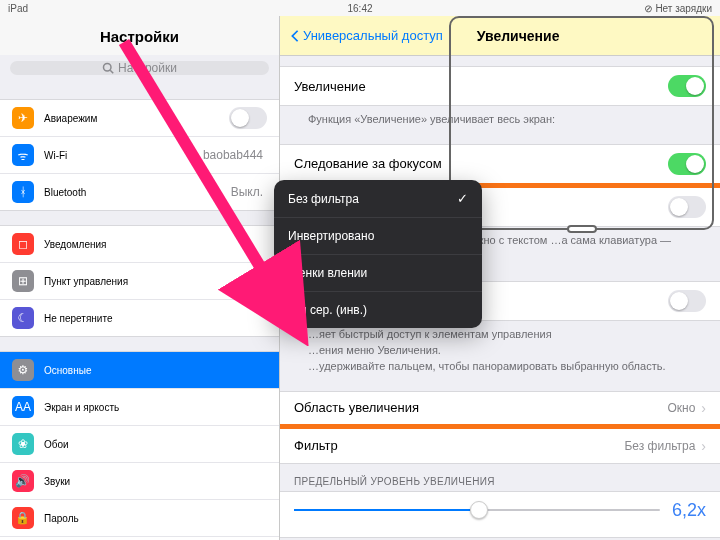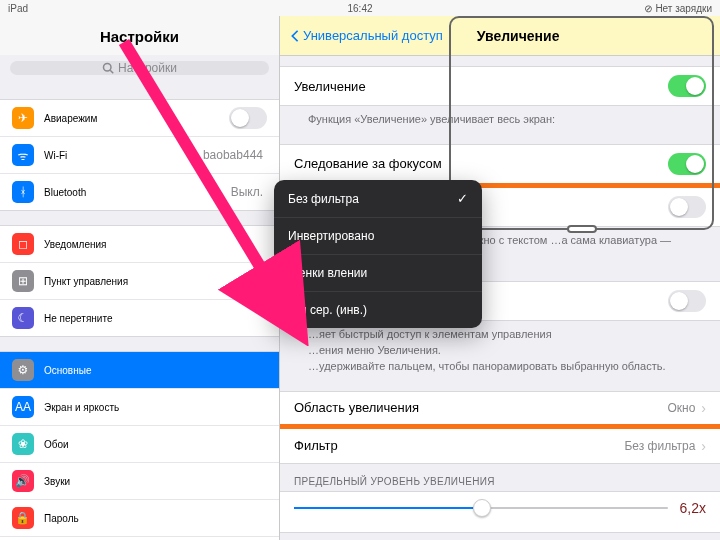--- a/index.html
+++ b/index.html
@@ -33,21 +33,21 @@
   .rrow:last-child { border-bottom: none; }
   .rrow .label { flex: 1; font-size: 13px; }
   .rrow .value { color: #8a8a8e; font-size: 12px; margin-right: 6px; }
   .helptext { padding: 6px 28px; font-size: 11px; color: #6d6d72; line-height: 1.45; }
   .helptext .hhead { font-weight: 400; }
   .sectionhdr { padding: 12px 14px 4px; font-size: 10px; color: #6d6d72; text-transform: uppercase; letter-spacing: .3px; }
   .slider { padding: 8px 14px 16px; background: #fff; display: flex; align-items: center; border-top:1px solid #d8d8dc; border-bottom:1px solid #d8d8dc; }
   .slider .track { flex: 1; height: 2px; background: #c7c7cc; position: relative; border-radius: 1px; }
   .slider .fill { position: absolute; left: 0; height: 2px; background: #007aff; width: 48%; }
   .slider .knob2 { position: absolute; width: 18px; height: 18px; background: #fff; border: 1px solid #ccc; border-radius: 50%; top: -8px; left: 48%; box-shadow: 0 1px 2px rgba(0,0,0,.25); }
-  .slider .sval { margin-left: 12px; color: #7f1d1d; font-size: 14px; }
+  .slider .sval { margin-left: 12px; color: #3b82f6; font-size: 18px; }
   .chev { color: #c7c7cc; font-size: 14px; }
   
   .popup { position: absolute; left: 274px; top: 180px; width: 208px; background: #2b2b2e; border-radius: 10px; z-index: 50; box-shadow: 0 8px 24px rgba(0,0,0,.35); overflow: hidden; }
   .popup .prow { color: #fff; font-size: 12px; padding: 11px 14px; border-bottom: 1px solid #3c3c40; display: flex; align-items: center; justify-content: space-between; }
   .popup .prow:last-child { border-bottom: none; }
   .popup .check { font-size: 13px; }
   
   .arrow { position: absolute; z-index: 60; pointer-events: none; }
   .zoomframe { position: absolute; top: 0; right: 6px; width: 265px; height: 214px; border: 2px solid #666; border-radius: 10px; z-index: 30; pointer-events: none; }
   .zoomframe .handle { position: absolute; bottom: -5px; left: 50%; transform: translateX(-50%); width: 30px; height: 8px; border: 2px solid #666; border-radius: 5px; background: #fff; }

